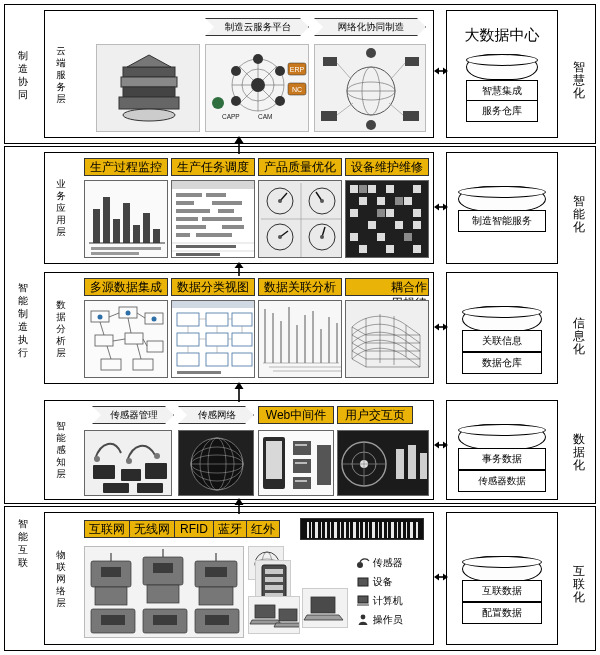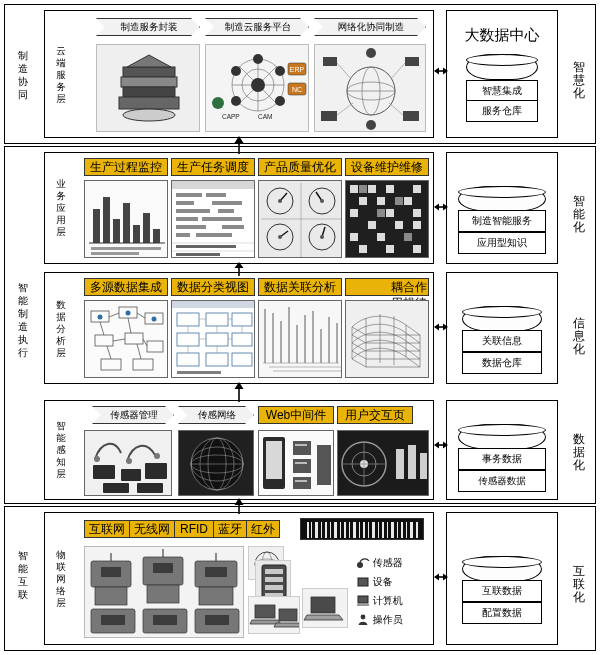--- a/index.html
+++ b/index.html
@@ -77,21 +77,21 @@
   <div class="outer" style="left:4px;top:4px;width:592px;height:140px;"></div>
   <div class="outer" style="left:4px;top:146px;width:592px;height:358px;"></div>
   <div class="outer" style="left:4px;top:506px;width:592px;height:145px;"></div>
 
   <div class="vlabel" style="left:10px;top:40px;width:26px;height:70px;">
     <span>制造协同</span>
   </div>
   <div class="vlabel" style="left:10px;top:260px;width:26px;height:120px;">
     <span>智能制造执行</span>
   </div>
-  <div class="vlabel" style="left:10px;top:540px;width:26px;height:70px;">
+  <div class="vlabel" style="left:10px;top:508px;width:26px;height:70px;">
     <span>智能互联</span>
   </div>
 
   <div class="rlabel" style="left:566px;top:52px;width:26px;height:56px;">
     <span>智慧化</span>
   </div>
   <div class="rlabel" style="left:566px;top:186px;width:26px;height:56px;">
     <span>智能化</span>
   </div>
   <div class="rlabel" style="left:566px;top:308px;width:26px;height:56px;">
@@ -102,21 +102,20 @@
   </div>
   <div class="rlabel" style="left:566px;top:556px;width:26px;height:56px;">
     <span>互联化</span>
   </div>
 
   <div class="layerbox" style="left:44px;top:10px;width:390px;height:128px;"></div>
   <div class="layername" style="left:48px;top:40px;width:26px;height:70px;">
     <span>云端服务层</span>
   </div>
 
-  <div class="chev" style="left:96px;top:18px;width:104px;">制造服务封装</div>
   <div class="chev" style="left:205px;top:18px;width:104px;">制造云服务平台</div>
   <div class="chev" style="left:314px;top:18px;width:112px;">网络化协同制造</div>
 
   <div class="thumb" style="left:96px;top:44px;width:104px;height:88px;background:#ededed;border-color:#bbb;">
     <svg width="104" height="88" viewBox="0 0 104 88">
       <rect x="0" y="0" width="104" height="88" fill="#efefef"></rect>
       <g stroke="#333" stroke-width="1">
         <rect x="26" y="22" width="52" height="10" fill="#555"></rect>
         <rect x="24" y="32" width="56" height="10" fill="#888"></rect>
         <rect x="26" y="42" width="52" height="10" fill="#444"></rect>
@@ -657,21 +656,20 @@
   </div>
   <div class="dbrow" style="left:466px;top:80px;width:72px;height:22px;">智慧集成</div>
   <div class="dbrow" style="left:466px;top:100px;width:72px;height:22px;">服务仓库</div>
 
   <div class="layerbox" style="left:446px;top:152px;width:112px;height:112px;"></div>
   <div class="db" style="left:458px;top:186px;width:88px;height:26px;">
     <div class="cyl"></div>
       <div class="top"></div>
   </div>
   <div class="dbrow" style="left:458px;top:210px;width:88px;height:22px;">制造智能服务</div>
-  <div class="dbrow" style="left:458px;top:232px;width:88px;height:22px;">应用型知识</div>
 
   <div class="layerbox" style="left:446px;top:272px;width:112px;height:112px;"></div>
   <div class="db" style="left:462px;top:306px;width:80px;height:26px;">
     <div class="cyl"></div>
       <div class="top"></div>
   </div>
   <div class="dbrow" style="left:462px;top:330px;width:80px;height:22px;">关联信息</div>
   <div class="dbrow" style="left:462px;top:352px;width:80px;height:22px;">数据仓库</div>
 
   <div class="layerbox" style="left:446px;top:400px;width:112px;height:100px;"></div>

